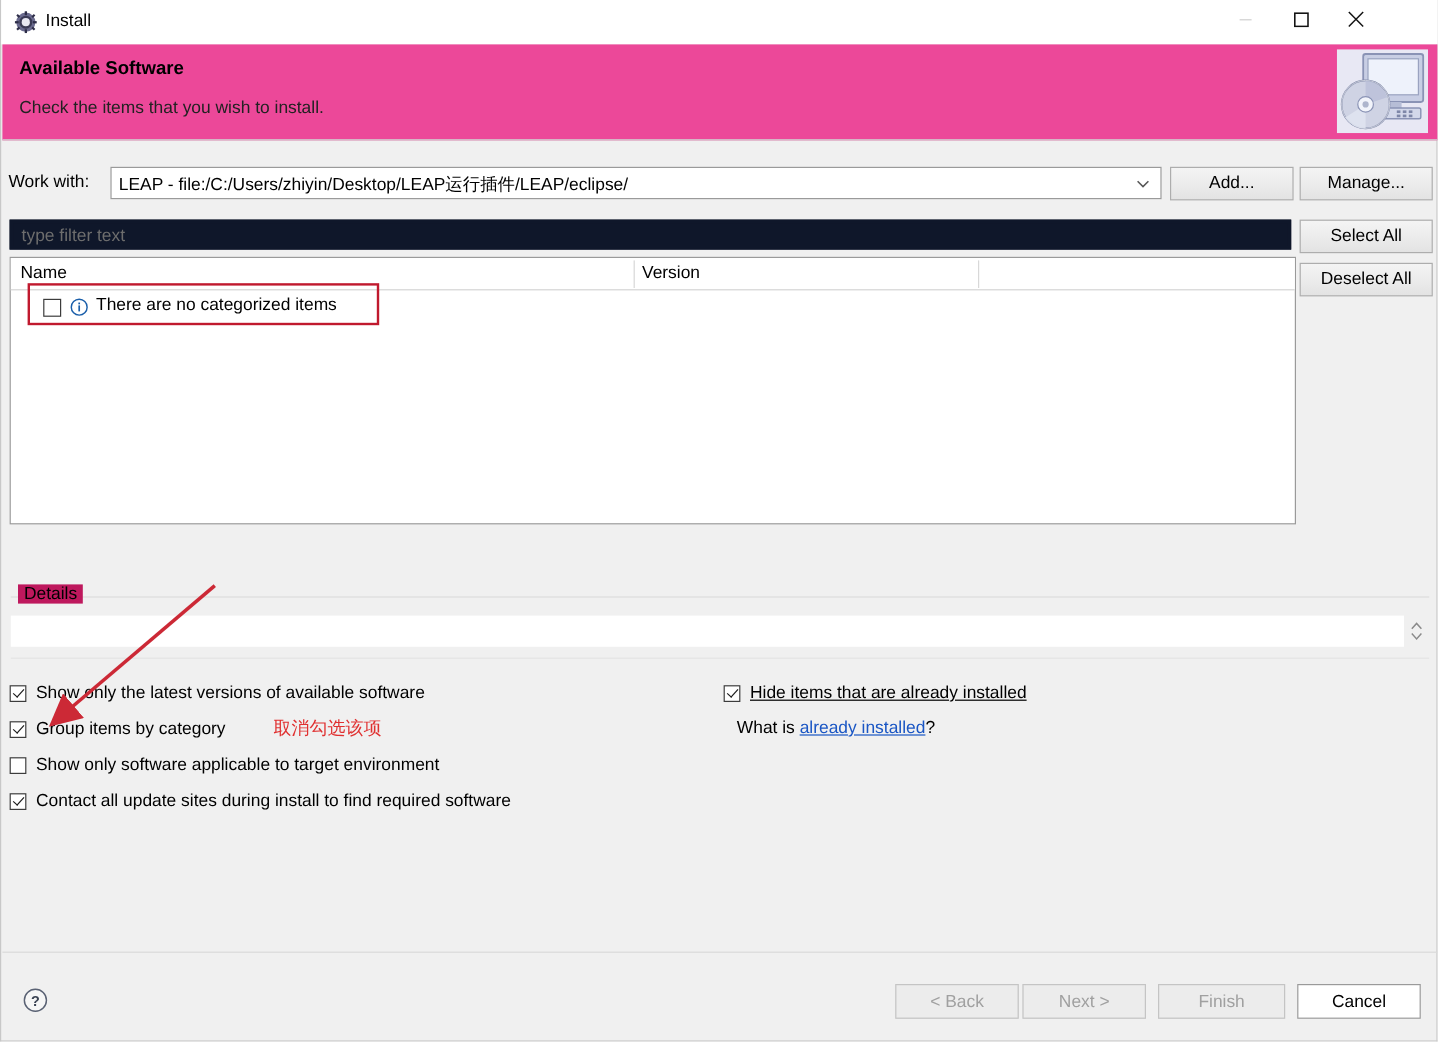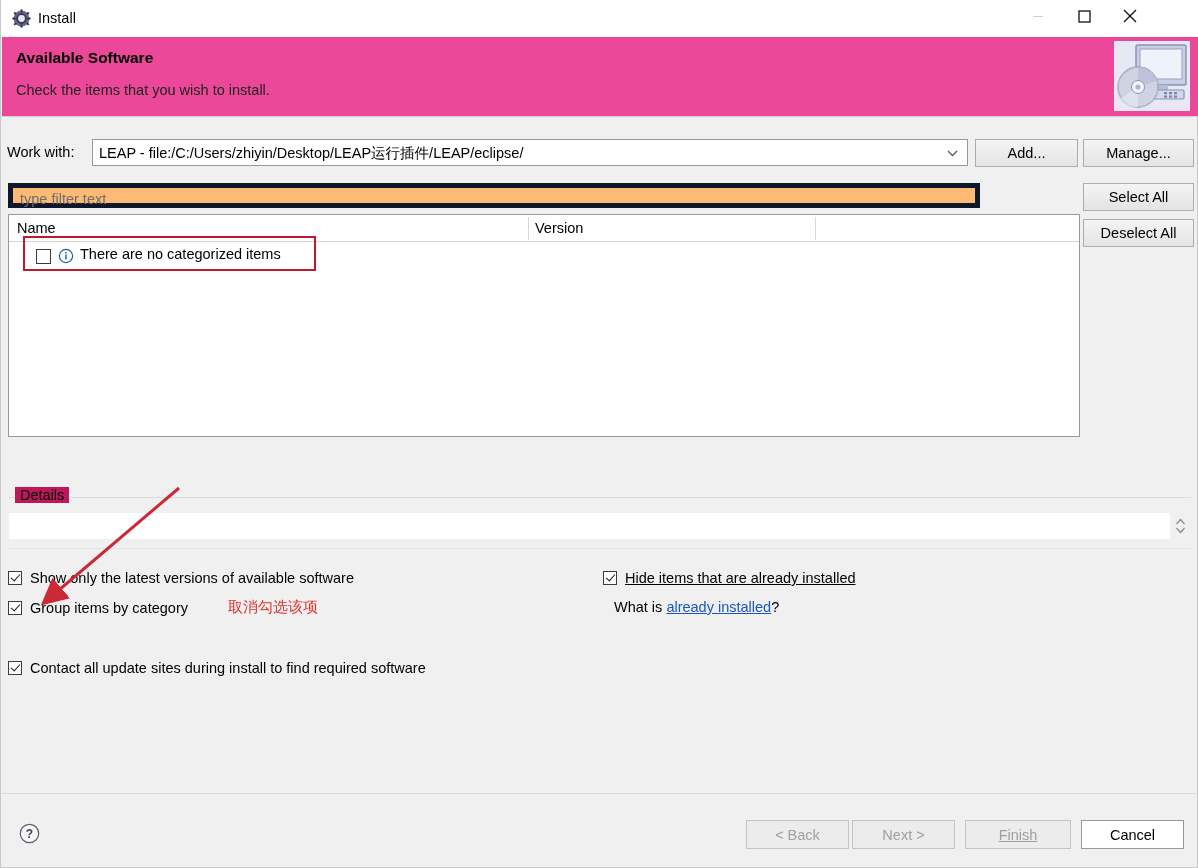--- a/index.html
+++ b/index.html
@@ -143,24 +143,24 @@
 
   #btn-add     { left: 974px; top: 139px; width: 103px; height: 28px; }
   #btn-manage  { left: 1082px; top: 139px; width: 111px; height: 28px; }
   #btn-selectall   { left: 1082px; top: 183px; width: 111px; height: 28px; }
   #btn-deselectall { left: 1082px; top: 219px; width: 111px; height: 28px; }
 
   
   #filter-field {
     position: absolute;
     left: 7px; top: 183px;
-    width: 972px;
+    width: 1068px;
     height: 25px;
-    background: #fdba74;
-    border: 5px solid #0f172a;
+    background: #0f172a;
+    border: 3px solid #0f172a;
     box-sizing: border-box;
   }
   #filter-placeholder {
     position: absolute;
     left: 7px; top: 3px;
     font-size: 14.5px;
     color: #6d6d6d;
   }
 
   
@@ -328,21 +328,21 @@
     height: 1px;
     background: #dadada;
   }
   #help-icon {
     position: absolute;
     left: 18px; top: 823px;
     width: 21px; height: 21px;
   }
   #btn-back   { left: 745px; top: 820px; width: 103px; height: 29px; }
   #btn-next   { left: 851px; top: 820px; width: 103px; height: 29px; }
-  #btn-finish { left: 964px; top: 820px; width: 106px; height: 29px; text-decoration: underline; }
+  #btn-finish { left: 964px; top: 820px; width: 106px; height: 29px; }
   #btn-cancel { left: 1080px; top: 820px; width: 103px; height: 29px;
                 background: #ffffff; border: 1px solid #9a9a9a; }
 
   
   #redbox {
     position: absolute;
     left: 22px; top: 236px;
     width: 293px; height: 35px;
     border: 2px solid #c0192e;
     box-sizing: border-box;
@@ -479,20 +479,24 @@
   <div id="details-bottomline"></div>
 
   <label class="optrow" id="opt-latest">
     <span class="cbx checked"></span>
     <span>Show only the latest versions of available software</span>
   </label>
   <label class="optrow" id="opt-group">
     <span class="cbx checked"></span>
     <span>Group items by category</span>
   </label>
+  <label class="optrow" id="opt-target">
+    <span class="cbx"></span>
+    <span>Show only software applicable to target environment</span>
+  </label>
   <label class="optrow" id="opt-contact">
     <span class="cbx checked"></span>
     <span>Contact all update sites during install to find required software</span>
   </label>
   <label class="optrow" id="opt-hide">
     <span class="cbx checked"></span>
     <span>Hide items that are already installed</span>
   </label>
 
   <div id="whatis-row">

